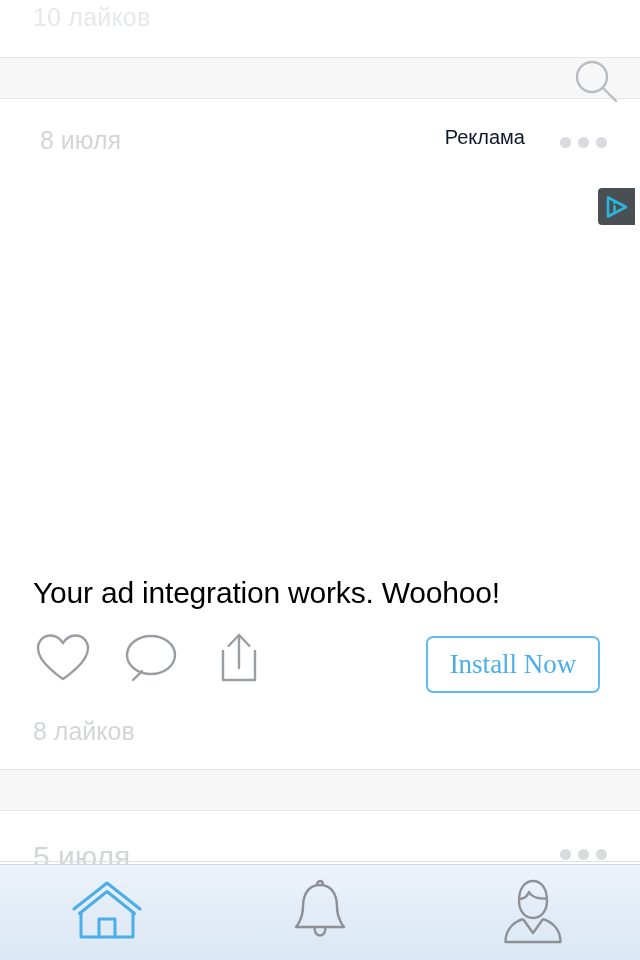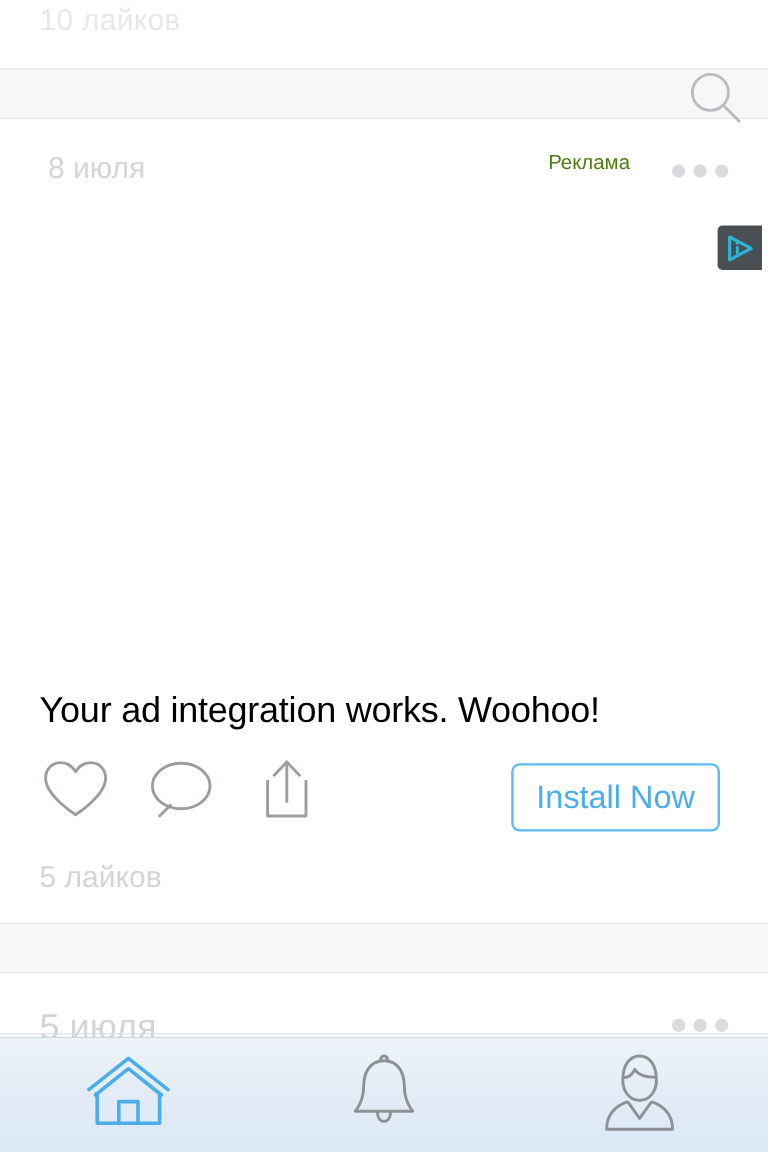--- a/index.html
+++ b/index.html
@@ -49,21 +49,21 @@
     position:absolute;
     left:0; right:0; top:126px;
     height:34px;
   }
   .ad-date {
     position:absolute; left:40px; top:0;
     font-size:25px; color:#d3d5d8; white-space:nowrap;
   }
   .ad-label {
     position:absolute; right:115px; top:0;
-    font-size:17px; color:#4d7c0f; white-space:nowrap;text-align:center;
+    font-size:20px; color:#0f172a; white-space:nowrap;text-align:center;
   }
   .dots {
     position:absolute;
     display:flex; gap:7px; align-items:center;
   }
   .dots span {
     display:block; width:11px; height:11px;
     border-radius:50%; background:#d9dbde;
   }
   #ad-dots { right:33px; top:137px; }
@@ -107,21 +107,21 @@
 
   .install-btn {
     position:absolute;
     left:426px; top:636px;
     width:174px; height:57px;
     border:2px solid #5ebcf2;
     border-radius:7px;
     background:#ffffff;
     color:#4aaeea;
     font-size:27px;
-    font-family:Liberation Sans, sans-serif;
+    font-family:Liberation Serif, serif;
     display:flex; align-items:center; justify-content:center;
     cursor:pointer;
   }
 
   .ad-likes {
     position:absolute;
     left:33px; top:717px;
     font-size:25px;
     color:#d3d5d8;
     white-space:nowrap;
@@ -220,21 +220,21 @@
           <line x1="26" y1="5" x2="26" y2="38" stroke="#9a9da1" stroke-width="2.4" stroke-linecap="round"></line>
           <path d="M15.5 16 L26 5 L36.5 16" fill="none" stroke="#9a9da1" stroke-width="2.4" stroke-linecap="round" stroke-linejoin="round"></path>
         </svg>
       </span>
     </div>
 
   </div>
 
   <div class="install-btn">Install Now</div>
 
-  <div class="ad-likes">5 лайков</div>
+  <div class="ad-likes">8 лайков</div>
 
   <div class="sep-band" id="lower-band"></div>
 
   <div class="next-date">5 июля</div>
 
   <div class="dots" id="next-dots">
     <span></span>
       <span></span>
       <span></span>
   </div>

